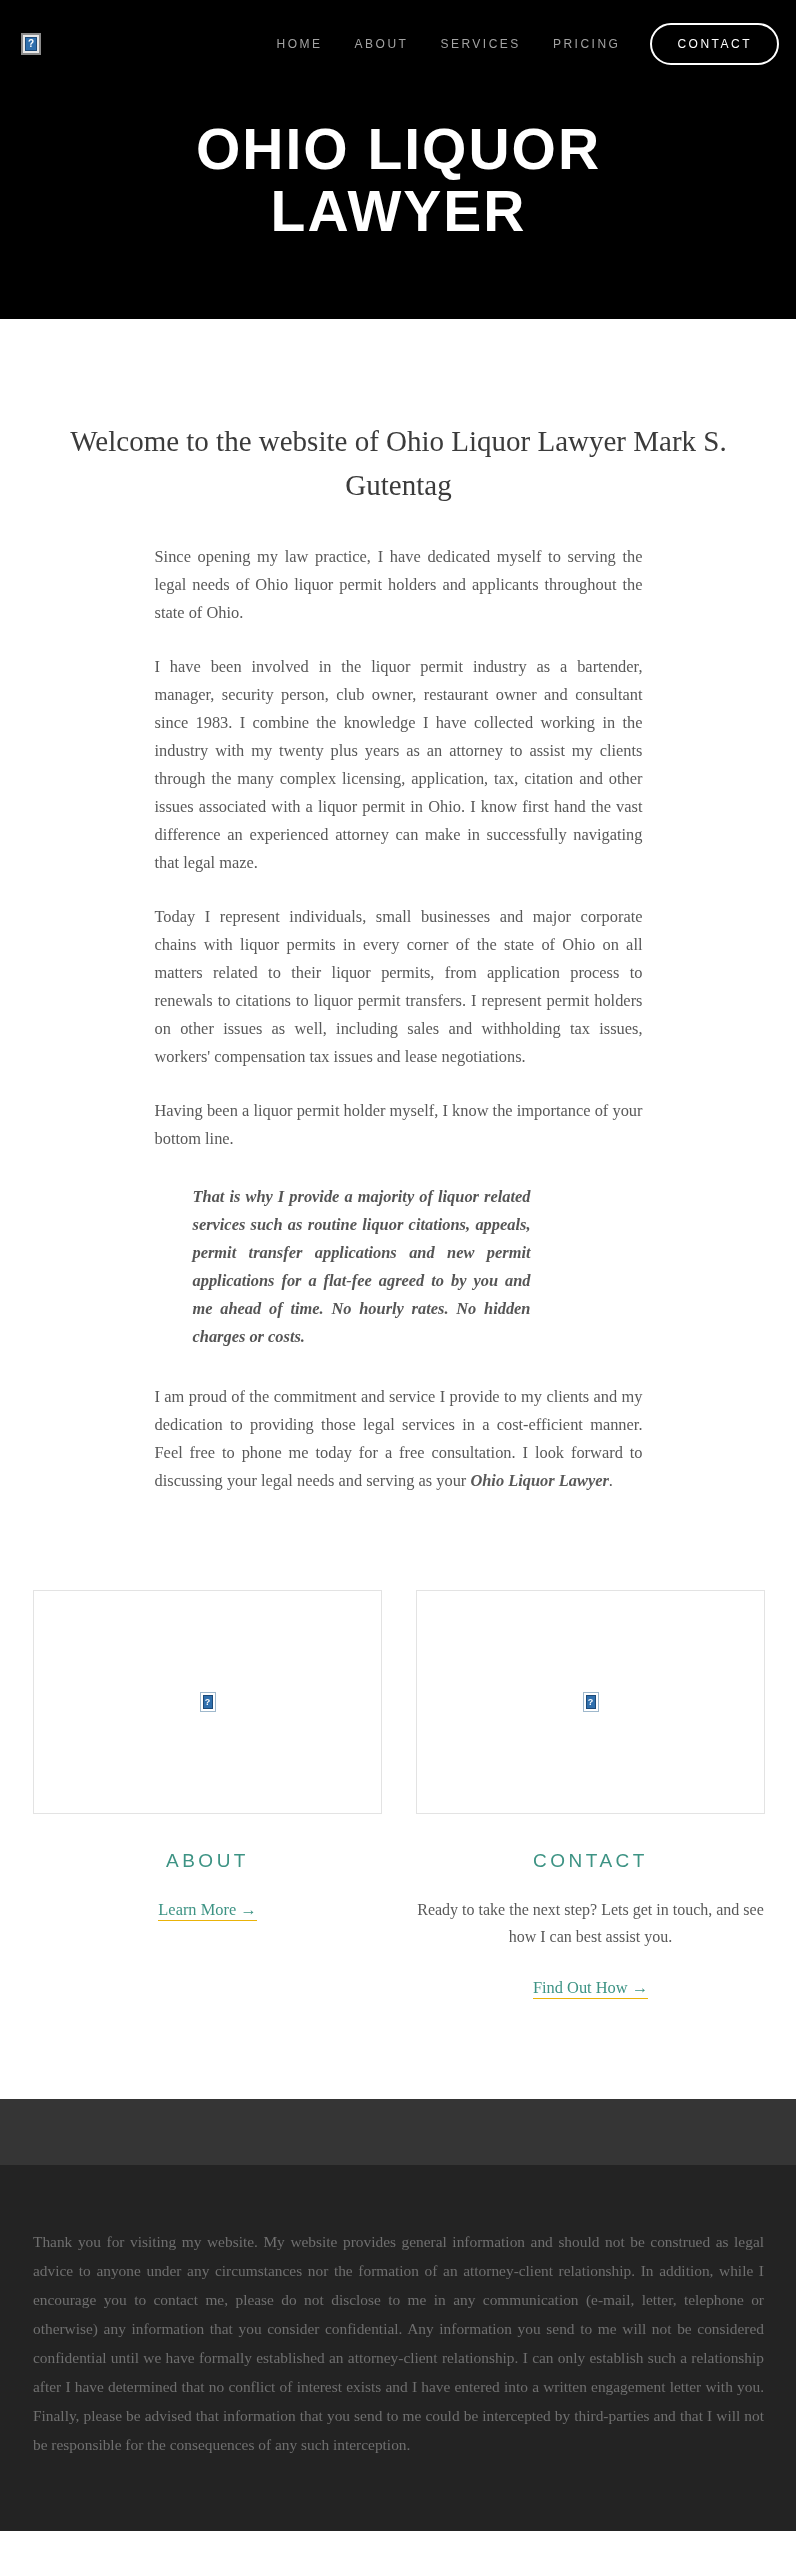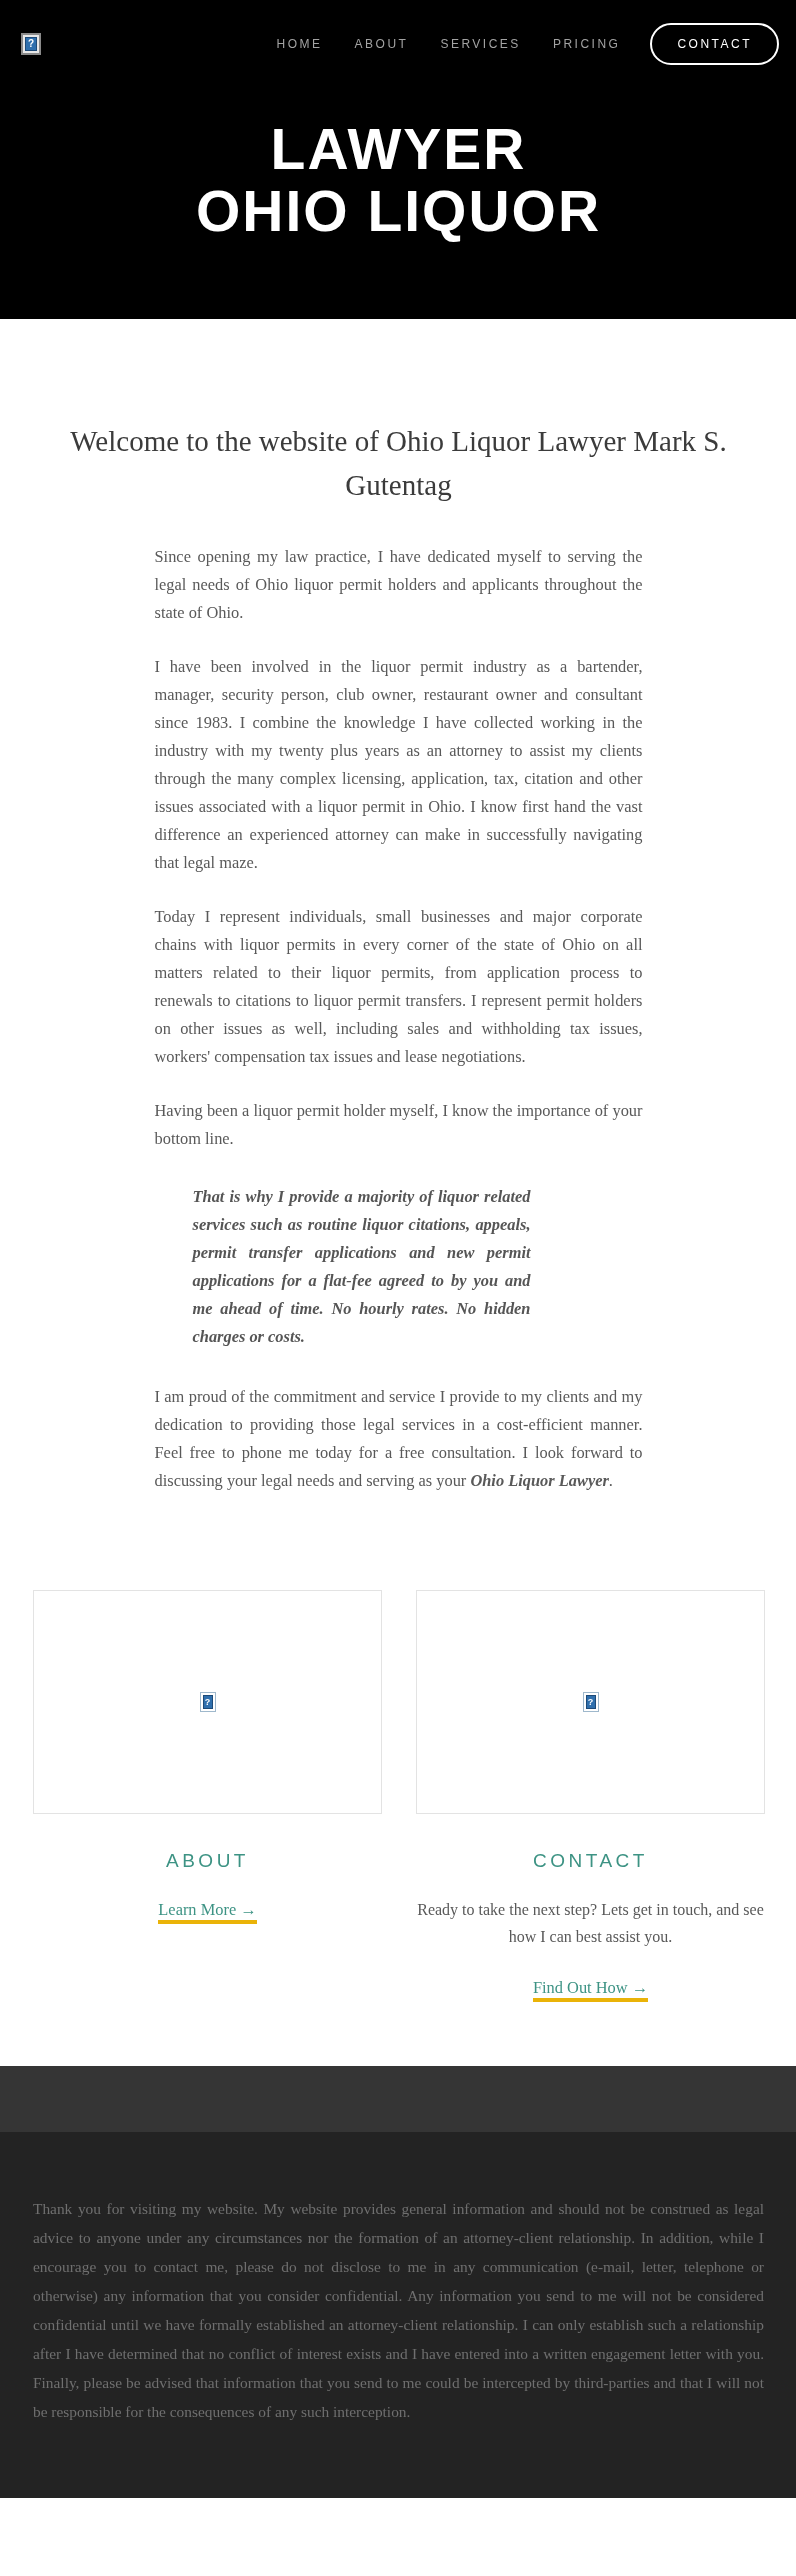--- a/index.html
+++ b/index.html
@@ -55,21 +55,21 @@
   .broken-img .bi-inner::before {
     content: "?";
     font-family: "Liberation Sans", sans-serif;
     font-size: 10px; line-height: 1; color: #ffffff; font-weight: bold;
   }
   .broken-img.small { background: #ffffff; border: 1px solid #9fb8cc; padding: 2px; }
   .broken-img.small .bi-inner { width: 10px; height: 14px; }
   .broken-img.small .bi-inner::before { font-size: 9px; }
 
   
-  .main-section { padding: 100px 0 64px 0; background: #ffffff; }
+  .main-section { padding: 100px 0 100px 0; background: #ffffff; }
   .welcome-heading {
     max-width: 737px; margin: 0 auto 36px auto;
     text-align: center;
     font-weight: normal;
     font-size: 29px; line-height: 44px;
     color: #3b3b3b;
   }
   .content { width: 488px; margin: 18px auto; }
   .content p {
     font-size: 16.4px; line-height: 28px; color: #595959;
@@ -104,21 +104,21 @@
     font-weight: 400; font-size: 19px; letter-spacing: 3.5px;
     color: #3d9384;
   }
   .card-desc {
     margin-top: 24px;
     font-size: 16px; line-height: 27px; color: #595959;
   }
   .card-link {
     display: inline-block; margin-top: 28px;
     font-size: 16.4px; color: #3d9384; text-decoration: none;
-    border-bottom: 4px solid #eab308;
+    border-bottom: 1px solid #eab308;
     cursor: pointer;
   }
 
   
   .footer-band { width: 797px; height: 66px; background: #353535; }
   .site-footer {
     width: 797px; background: #232323;
     padding: 62px 33px 72px 33px;
   }
   .footer-contact {
@@ -145,22 +145,22 @@
     </a>
     <nav class="nav">
       <a class="nav-item">HOME</a>
       <a class="nav-item">ABOUT</a>
       <a class="nav-item">SERVICES</a>
       <a class="nav-item">PRICING</a>
       <button class="contact-btn">CONTACT</button>
     </nav>
   </div>
   <h1 class="hero-title">
+    <div>OHIO LIQUOR</div>
     <div>LAWYER</div>
-    <div>OHIO LIQUOR</div>
   </h1>
 </header>
 
 <main class="main-section">
   <h2 class="welcome-heading">Welcome to the website of Ohio Liquor Lawyer Mark S. Gutentag</h2>
 
   <article class="content">
     <p>Since opening my law practice, I have dedicated myself to serving the legal needs of Ohio liquor permit holders and applicants throughout the state of Ohio.</p>
     <p>I have been involved in the liquor permit industry as a bartender, manager, security person, club owner, restaurant owner and consultant since 1983.  I combine the knowledge I have collected working in the industry with my twenty plus years as an attorney to assist my clients through the many complex licensing, application, tax, citation and other issues associated with a liquor permit in Ohio.  I know first hand the vast difference an experienced attorney can make in successfully navigating that legal maze.</p>
     <p>Today I represent individuals, small businesses and major corporate chains with liquor permits in every corner of the state of Ohio on all matters related to their liquor permits, from application process to renewals to citations to liquor permit transfers.  I represent permit holders on other issues as well, including sales and withholding tax issues, workers' compensation tax issues and lease negotiations.</p>

